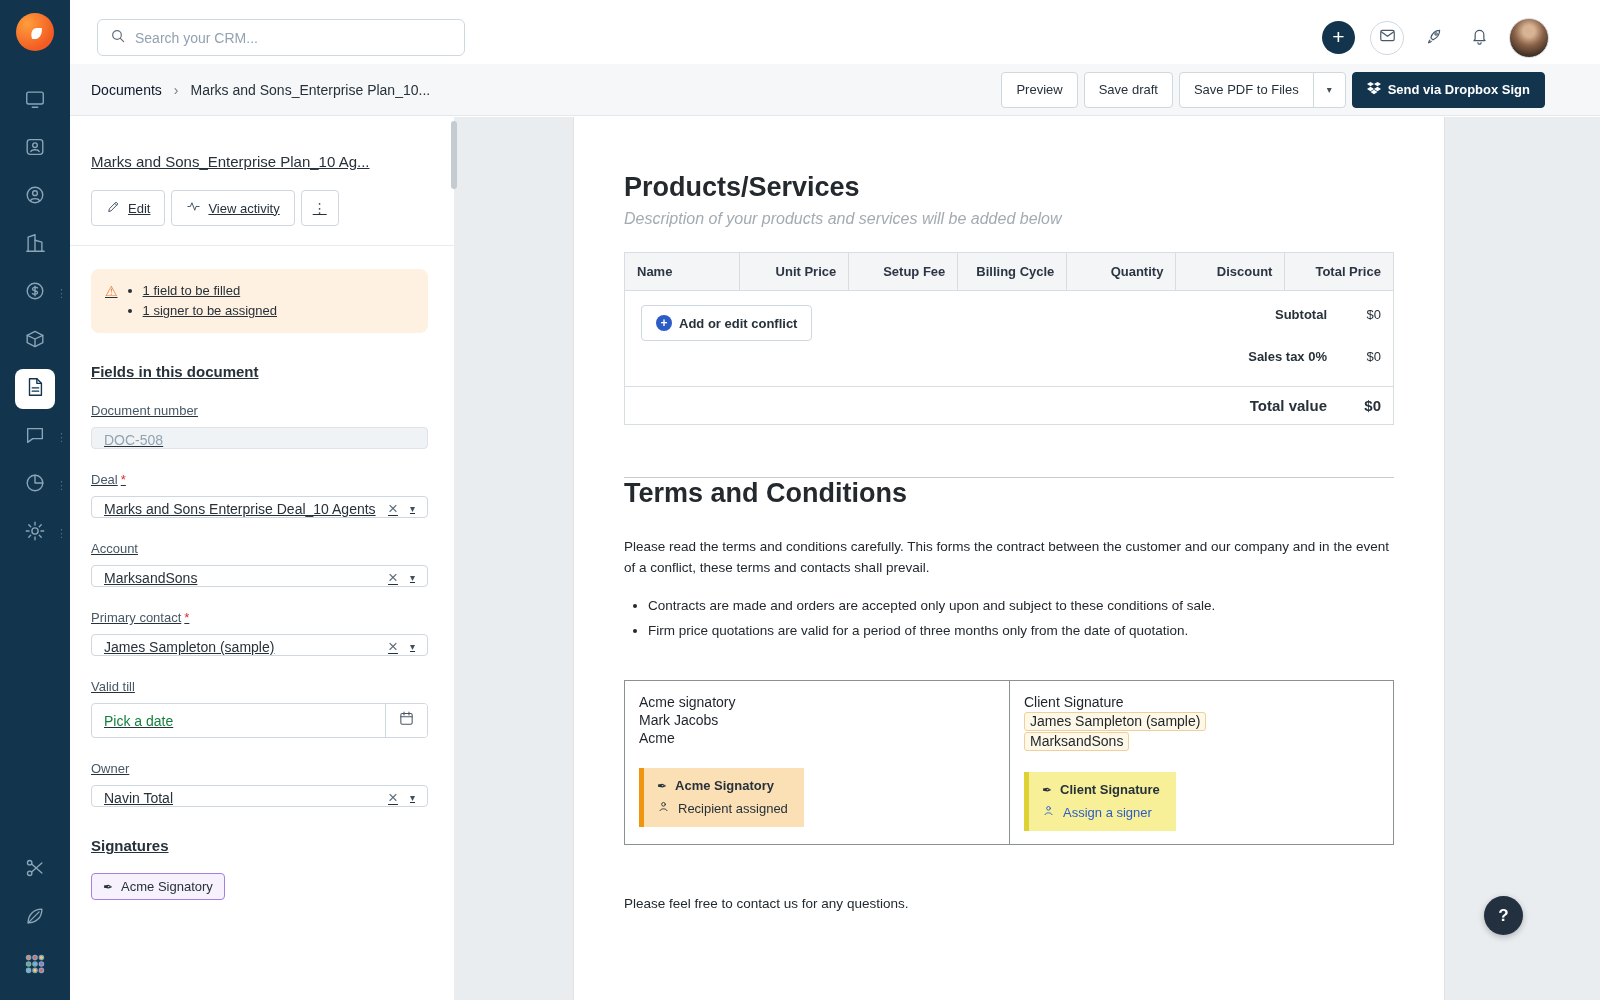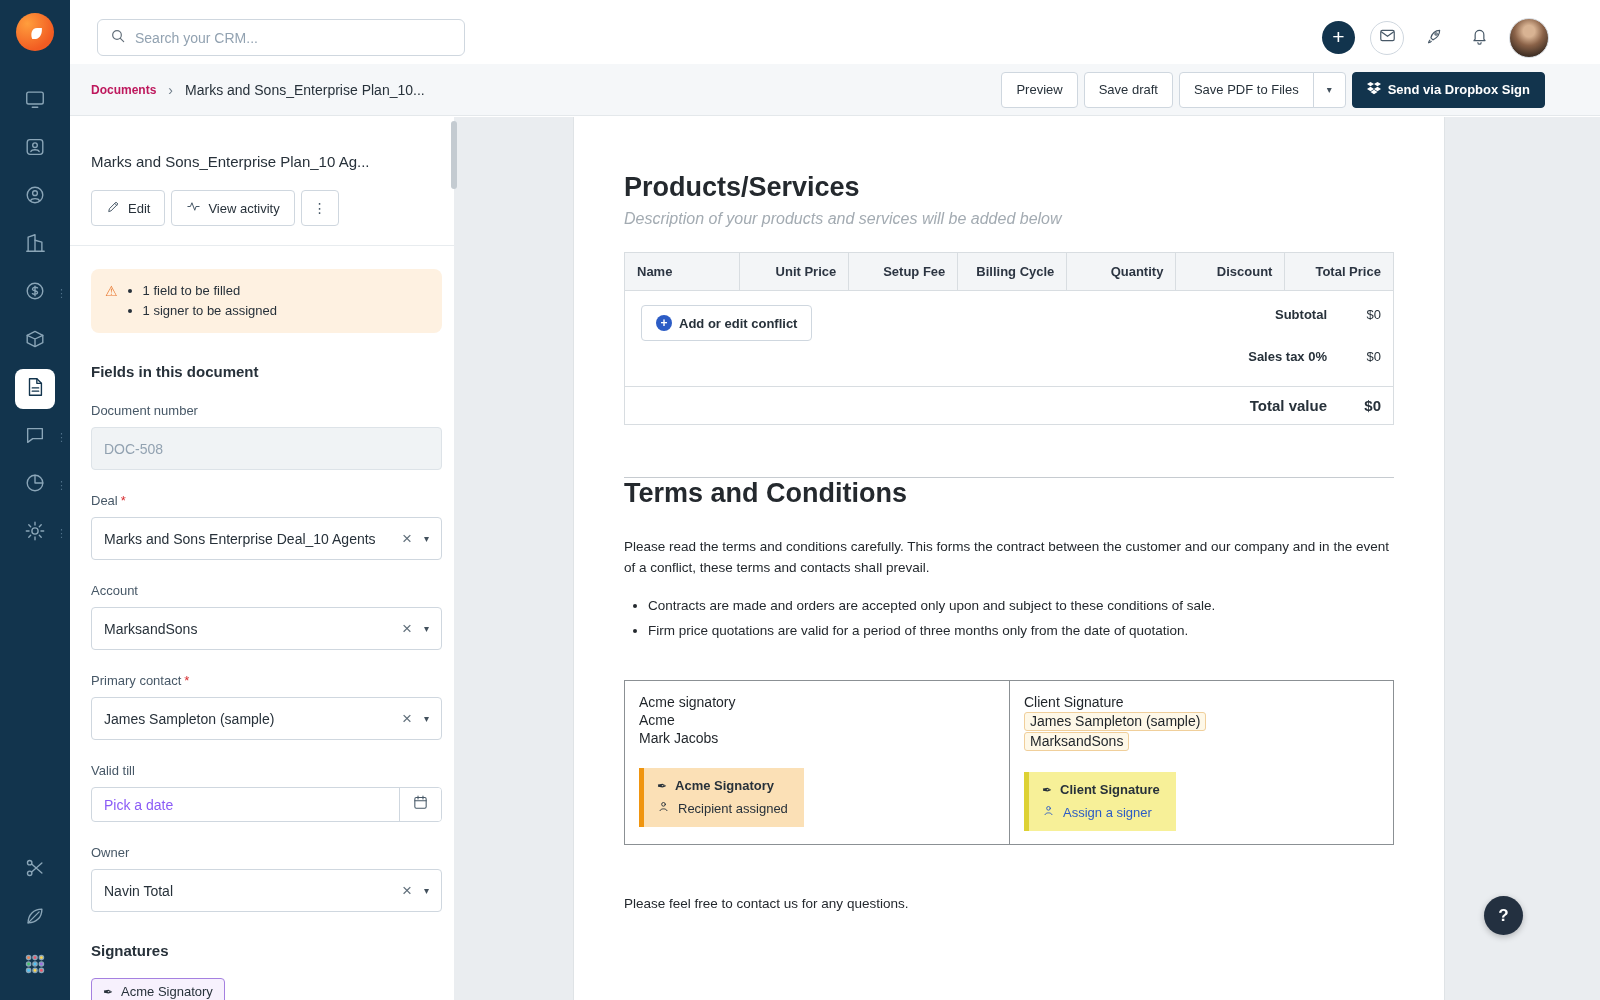--- a/index.html
+++ b/index.html
@@ -35,57 +35,57 @@
   .circle-btn { width:34px; height:34px; border-radius:50%; border:1px solid #cfd7df;
     display:flex; align-items:center; justify-content:center; cursor:pointer; background:#fff; }
   .icon-btn { width:30px; height:30px; display:flex; align-items:center; justify-content:center; cursor:pointer; }
   .topbar-right svg { width:19px; height:19px; stroke:#475867; fill:none; stroke-width:1.5; stroke-linecap:round; stroke-linejoin:round; }
   .avatar { width:40px; height:40px; border-radius:50%; cursor:pointer;
     background:radial-gradient(circle at 50% 32%, #d8b393 18%, #8a6248 45%, #3f2f24 78%, #2a211a); border:1px solid #d8dde2; }
 
   
   .crumbbar { position:fixed; left:70px; top:64px; right:0; height:52px; background:#f5f7f9;
     border-bottom:1px solid #e4e8eb; display:flex; align-items:center; padding:0 55px 0 21px; z-index:9; }
-  .crumb-link { color:#be185d; font-size:12px; font-weight:700; cursor:pointer; }
+  .crumb-link { color:#0f172a; font-size:14px; font-weight:400; cursor:pointer; }
   .crumb-sep { margin:0 12px; color:#6f7d8a; font-size:14px; }
   .crumb-current { font-size:14px; color:#27313a; font-weight:500; }
   .crumb-actions { margin-left:auto; display:flex; align-items:center; }
   .btn { height:36px; border:1px solid #cfd7df; border-radius:4px; background:#fff;
     display:inline-flex; align-items:center; gap:7px; padding:0 14px; font-size:13px; font-weight:500;
     color:#27313a; cursor:pointer; font-family:inherit; }
   .crumb-actions .btn { margin-left:6px; }
   .split-chev { width:33px; justify-content:center; padding:0; margin-left:-1px !important;
     border-top-left-radius:0; border-bottom-left-radius:0; color:#42505c; font-size:10px; }
   .split-main { border-top-right-radius:0; border-bottom-right-radius:0; }
   .btn-primary { background:#12344d; border-color:#12344d; color:#fff; font-weight:600; }
   .btn-primary svg { width:14px; height:14px; fill:#fff; }
 
   
   .panel { position:fixed; left:70px; top:117px; width:384px; bottom:0; background:#fff;
-    padding:36px 12px 0 21px; overflow:hidden; z-index:5; }
+    padding:36px 26px 0 21px; overflow:hidden; z-index:5;text-decoration:underline; }
   .panel-title { font-size:15px; font-weight:500; color:#27313a; }
   .panel-btns { margin-top:20px; display:flex; gap:6px; }
   .panel-btns svg { width:15px; height:15px; stroke:#475867; fill:none; stroke-width:1.6; stroke-linecap:round; stroke-linejoin:round; }
   .kebab-btn { width:38px; justify-content:center; color:#475867; font-size:14px; padding:0; }
   .panel-divider { height:1px; background:#e8ecef; margin:19px -26px 0 -21px; }
   .warn-box { margin-top:23px; background:#fef1e1; border-radius:8px; padding:12px 14px; display:flex; gap:10px; }
   .warn-icon { color:#e8772e; font-size:14px; line-height:20px; }
   .warn-list { list-style:disc; padding-left:15px; }
   .warn-list li { font-size:13px; color:#27313a; line-height:20px; }
   .section-h { margin-top:30px; font-size:15px; font-weight:700; color:#27313a; }
   .fgroup { margin-top:23px; }
   .f-label { font-size:13px; color:#475867; margin-bottom:9px; }
   .req { color:#d72d30; margin-left:3px; }
-  .f-input { height:43px; border:1px solid #cfd7df; border-radius:4px; display:flex; align-items:center;
+  .f-input { height:22px; border:1px solid #cfd7df; border-radius:4px; display:flex; align-items:flex-end;
     padding:0 12px; font-size:14px; color:#27313a; background:#fff; cursor:pointer; }
   .f-input.disabled { background:#f0f3f5; border-color:#dde3e8; color:#92a2b1; cursor:default; }
   .f-controls { margin-left:auto; display:flex; align-items:center; gap:12px; }
   .clear-x { color:#62707c; font-size:17px; line-height:17px; cursor:pointer; }
   .chev { color:#42505c; font-size:10px; cursor:pointer; }
-  .placeholder { color:#8b5cf6; }
+  .placeholder { color:#15803d; }
   .date-wrap { display:flex; height:35px; border:1px solid #cfd7df; border-radius:4px; overflow:hidden; }
   .date-text { flex:1; display:flex; align-items:center; padding:0 12px; font-size:14px; cursor:text; }
   .cal-btn { width:42px; border-left:1px solid #cfd7df; display:flex; align-items:center; justify-content:center; cursor:pointer; background:#fff; }
   .cal-btn svg { width:17px; height:17px; stroke:#475867; fill:none; stroke-width:1.5; stroke-linecap:round; }
   .sig-chip { margin-top:19px; display:inline-flex; align-items:center; gap:8px; height:27px; padding:0 11px;
     background:#f7f1fd; border:1px solid #a580e0; border-radius:4px; font-size:13px; color:#27313a; cursor:grab; }
   .pen-ic { font-size:12px; line-height:12px; color:#27313a; }
   .panel-scrollthumb { position:fixed; left:451px; top:121px; width:6px; height:68px; background:#c4cbd1; border-radius:3px; z-index:6; }
 
   
@@ -461,22 +461,22 @@
     <h1 class="doc-h1 terms-h">Terms and Conditions</h1>
     <p class="terms-p">Please read the terms and conditions carefully. This forms the contract between the customer and our company and in the event of a conflict, these terms and contacts shall prevail.</p>
     <ul class="terms-ul">
       <li>Contracts are made and orders are accepted only upon and subject to these conditions of sale.</li>
       <li>Firm price quotations are valid for a period of three months only from the date of quotation.</li>
     </ul>
 
     <div class="sigtable">
       <div class="sig-cell">
         <div class="sig-line">Acme signatory</div>
+        <div class="sig-line">Mark Jacobs</div>
         <div class="sig-line">Acme</div>
-        <div class="sig-line">Mark Jacobs</div>
         <div class="badge orange">
           <div class="badge-row">
             <span class="pen-ic">✒</span>
             <span class="badge-title">Acme Signatory</span>
           </div>
           <div class="badge-row">
             <span><svg viewBox="0 0 24 24">
                   <circle cx="12" cy="8" r="3.4"></circle>
                   <path d="M5.5 19.5c1.4-4.4 11.6-4.4 13 0"></path>
                 </svg></span>

